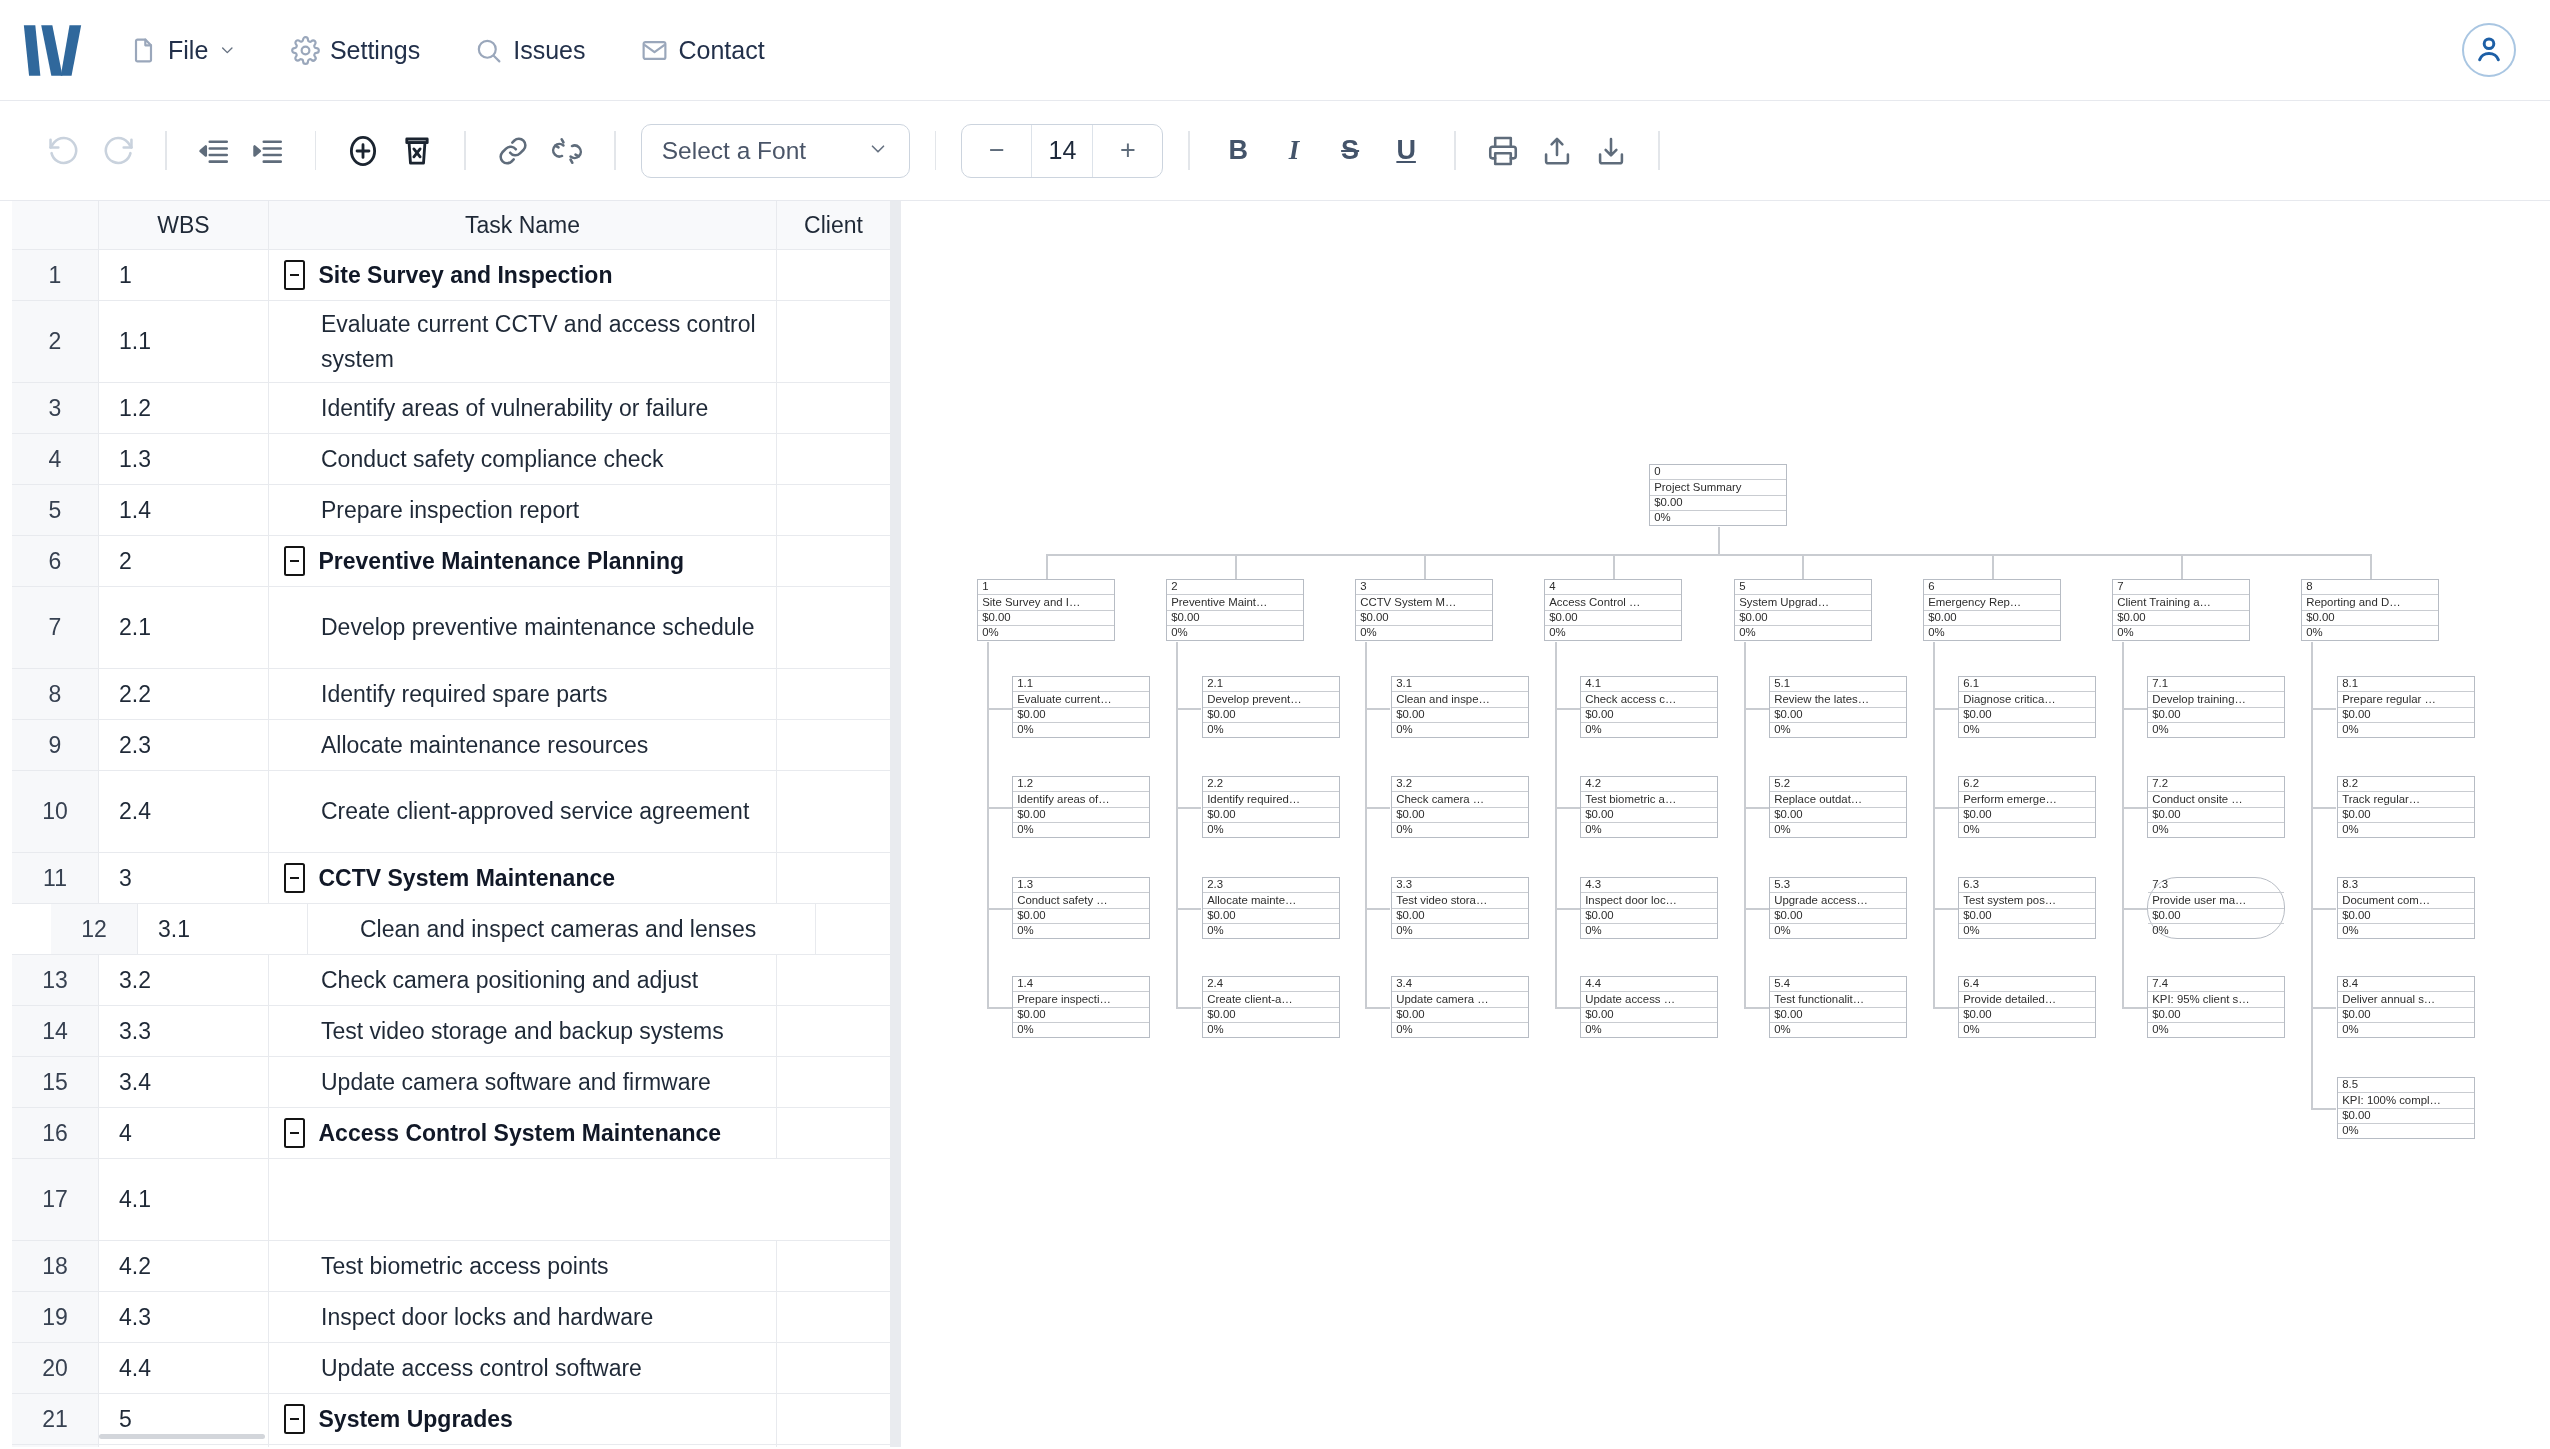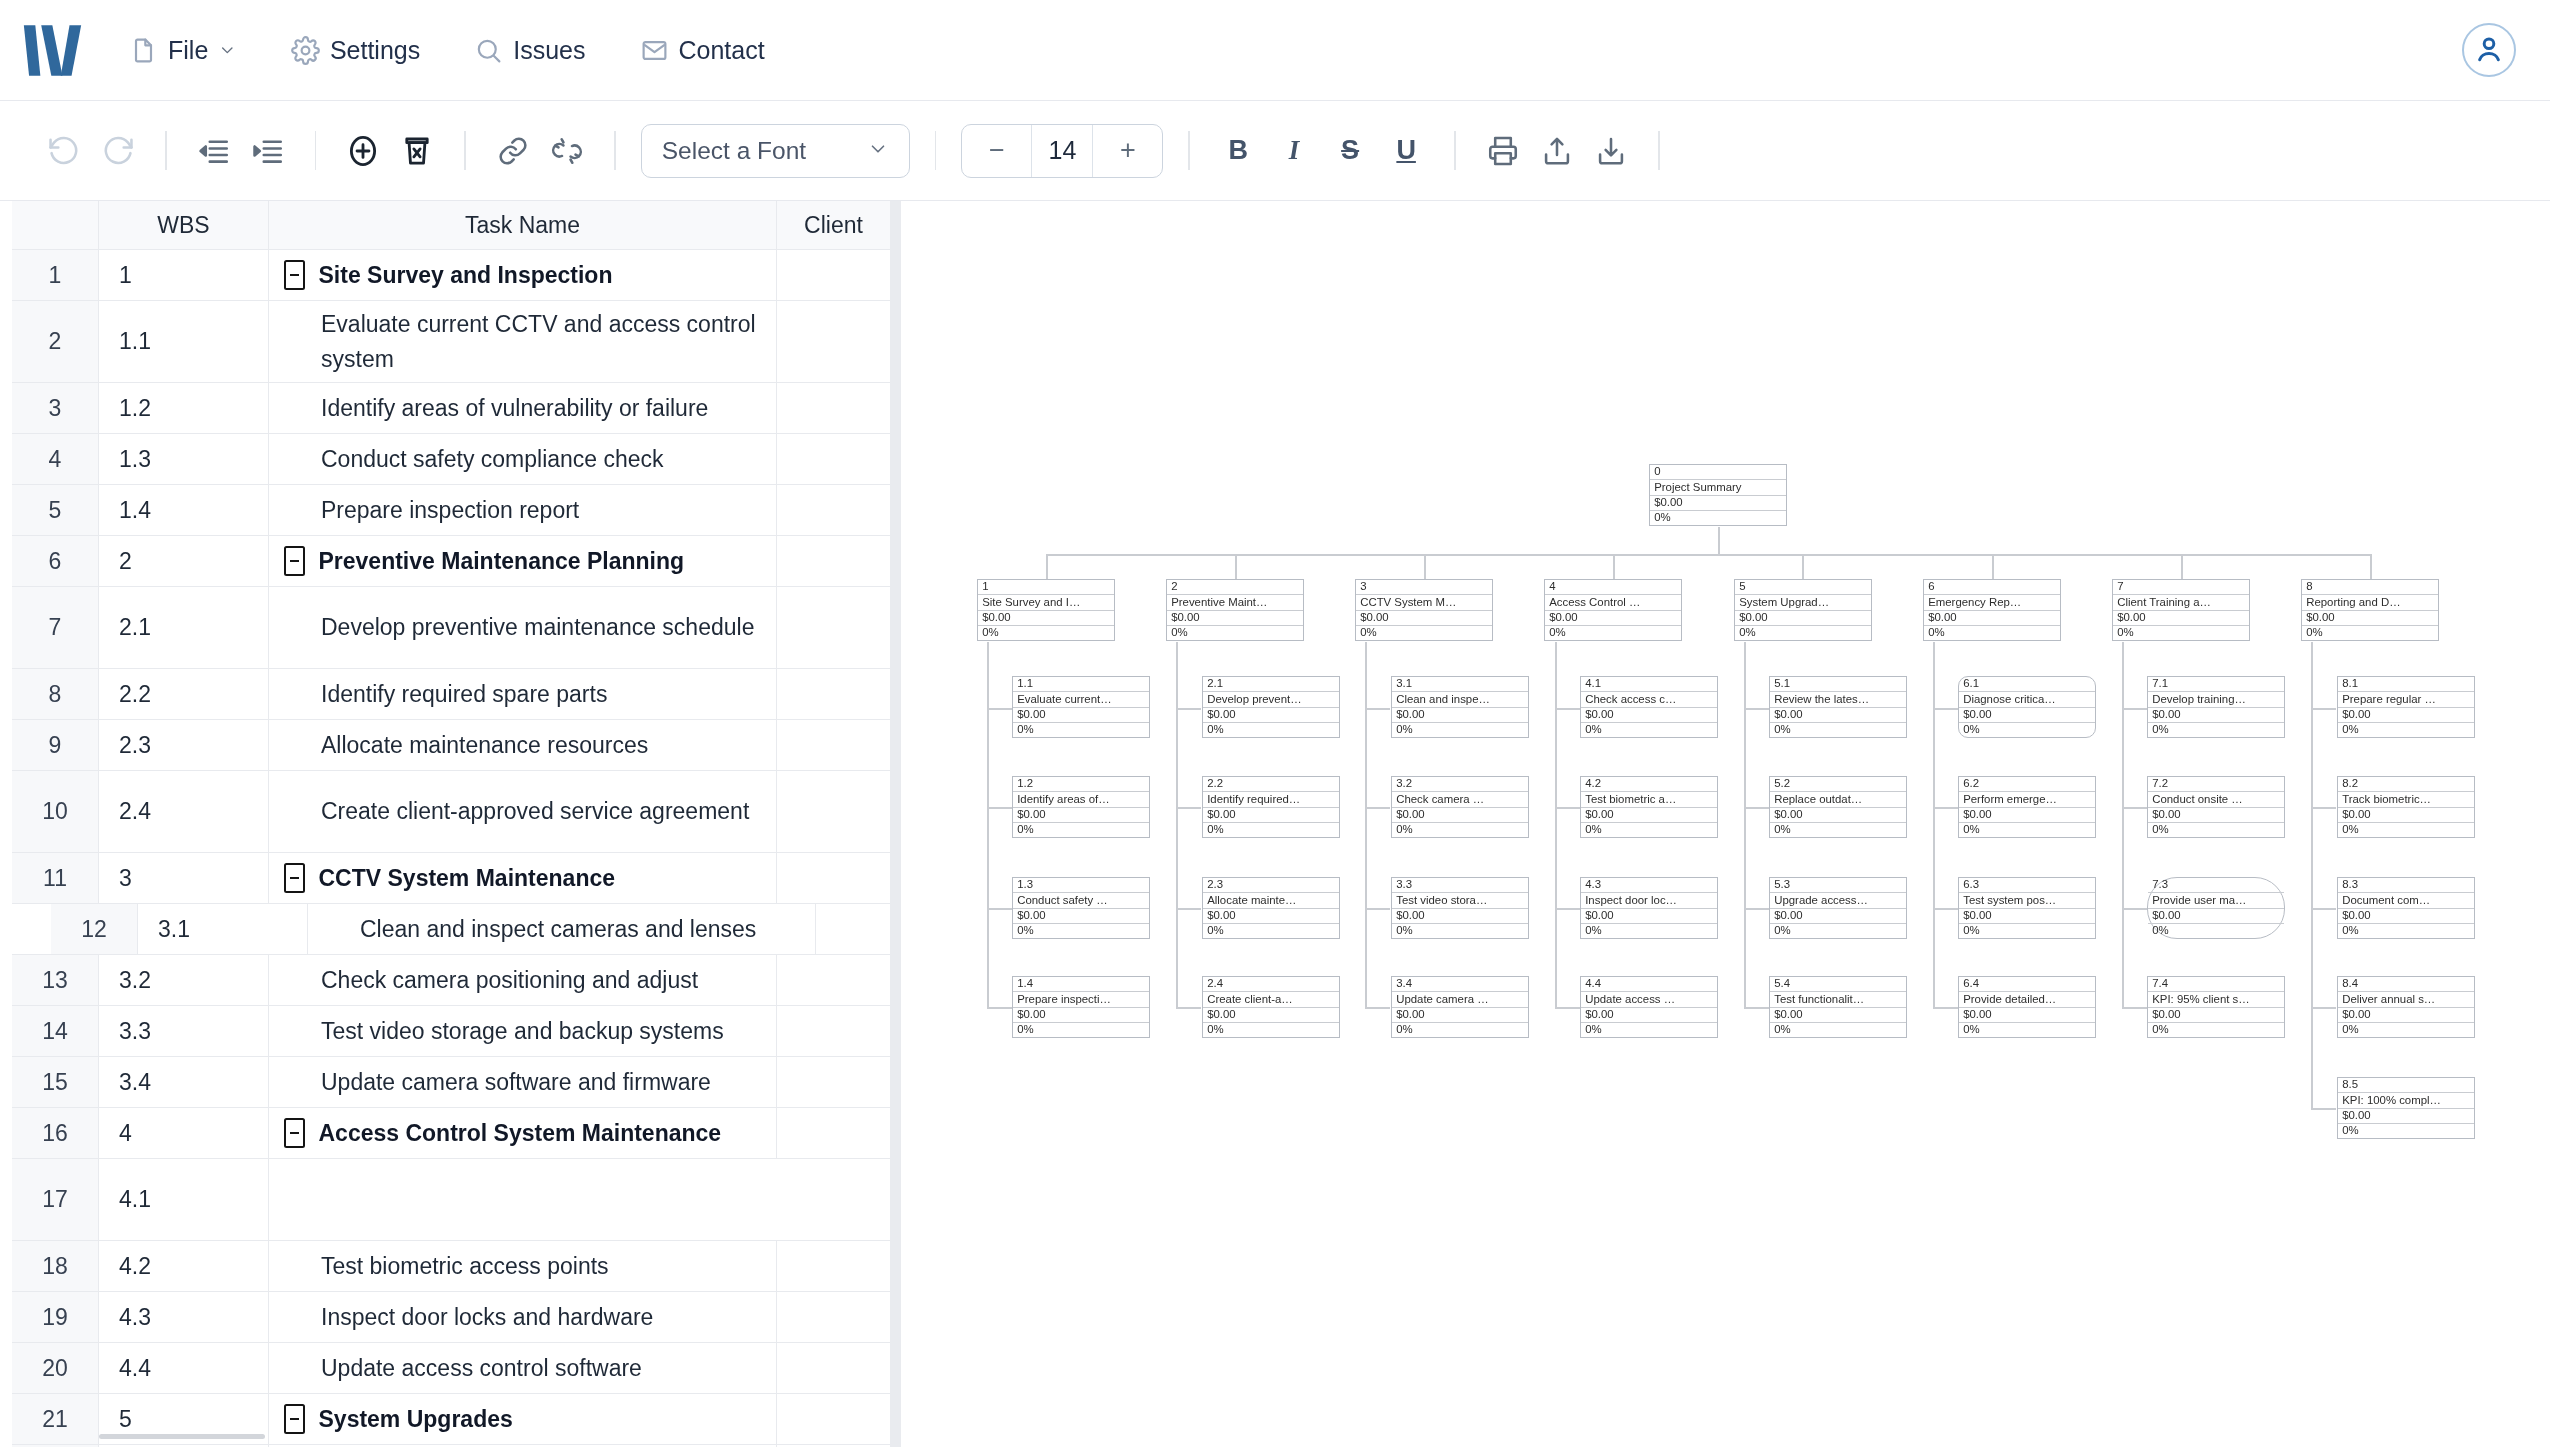--- a/index.html
+++ b/index.html
@@ -631,21 +631,21 @@
       </div>
       <div class="dg-line" style="left: 1091px; top: 353px; width: 1.7px; height: 25px;"></div>
       <div class="wbs-node" style="left: 1022px; top: 378px;">
         <div class="cell">6</div>
         <div class="cell">Emergency Rep…</div>
         <div class="cell">$0.00</div>
         <div class="cell">0%</div>
       </div>
       <div class="dg-line" style="left: 1032px; top: 441px; width: 1.7px; height: 366px;"></div>
       <div class="dg-line" style="left: 1032px; top: 507px; width: 25px; height: 1.7px;"></div>
-      <div class="wbs-node" style="left: 1057px; top: 475px; border-radius: 10px;">
+      <div class="wbs-node" style="left: 1057px; top: 475px;">
         <div class="cell">6.1</div>
         <div class="cell">Diagnose critica…</div>
         <div class="cell">$0.00</div>
         <div class="cell">0%</div>
       </div>
       <div class="dg-line" style="left: 1032px; top: 606px; width: 25px; height: 1.7px;"></div>
       <div class="wbs-node" style="left: 1057px; top: 575px;">
         <div class="cell">6.2</div>
         <div class="cell">Perform emerge…</div>
         <div class="cell">$0.00</div>
@@ -712,21 +712,21 @@
       <div class="dg-line" style="left: 1410px; top: 507px; width: 25px; height: 1.7px;"></div>
       <div class="wbs-node" style="left: 1436px; top: 475px;">
         <div class="cell">8.1</div>
         <div class="cell">Prepare regular …</div>
         <div class="cell">$0.00</div>
         <div class="cell">0%</div>
       </div>
       <div class="dg-line" style="left: 1410px; top: 606px; width: 25px; height: 1.7px;"></div>
       <div class="wbs-node" style="left: 1436px; top: 575px;">
         <div class="cell">8.2</div>
-        <div class="cell">Track biometric…</div>
+        <div class="cell">Track regular…</div>
         <div class="cell">$0.00</div>
         <div class="cell">0%</div>
       </div>
       <div class="dg-line" style="left: 1410px; top: 707px; width: 25px; height: 1.7px;"></div>
       <div class="wbs-node" style="left: 1436px; top: 676px;">
         <div class="cell">8.3</div>
         <div class="cell">Document com…</div>
         <div class="cell">$0.00</div>
         <div class="cell">0%</div>
       </div>

